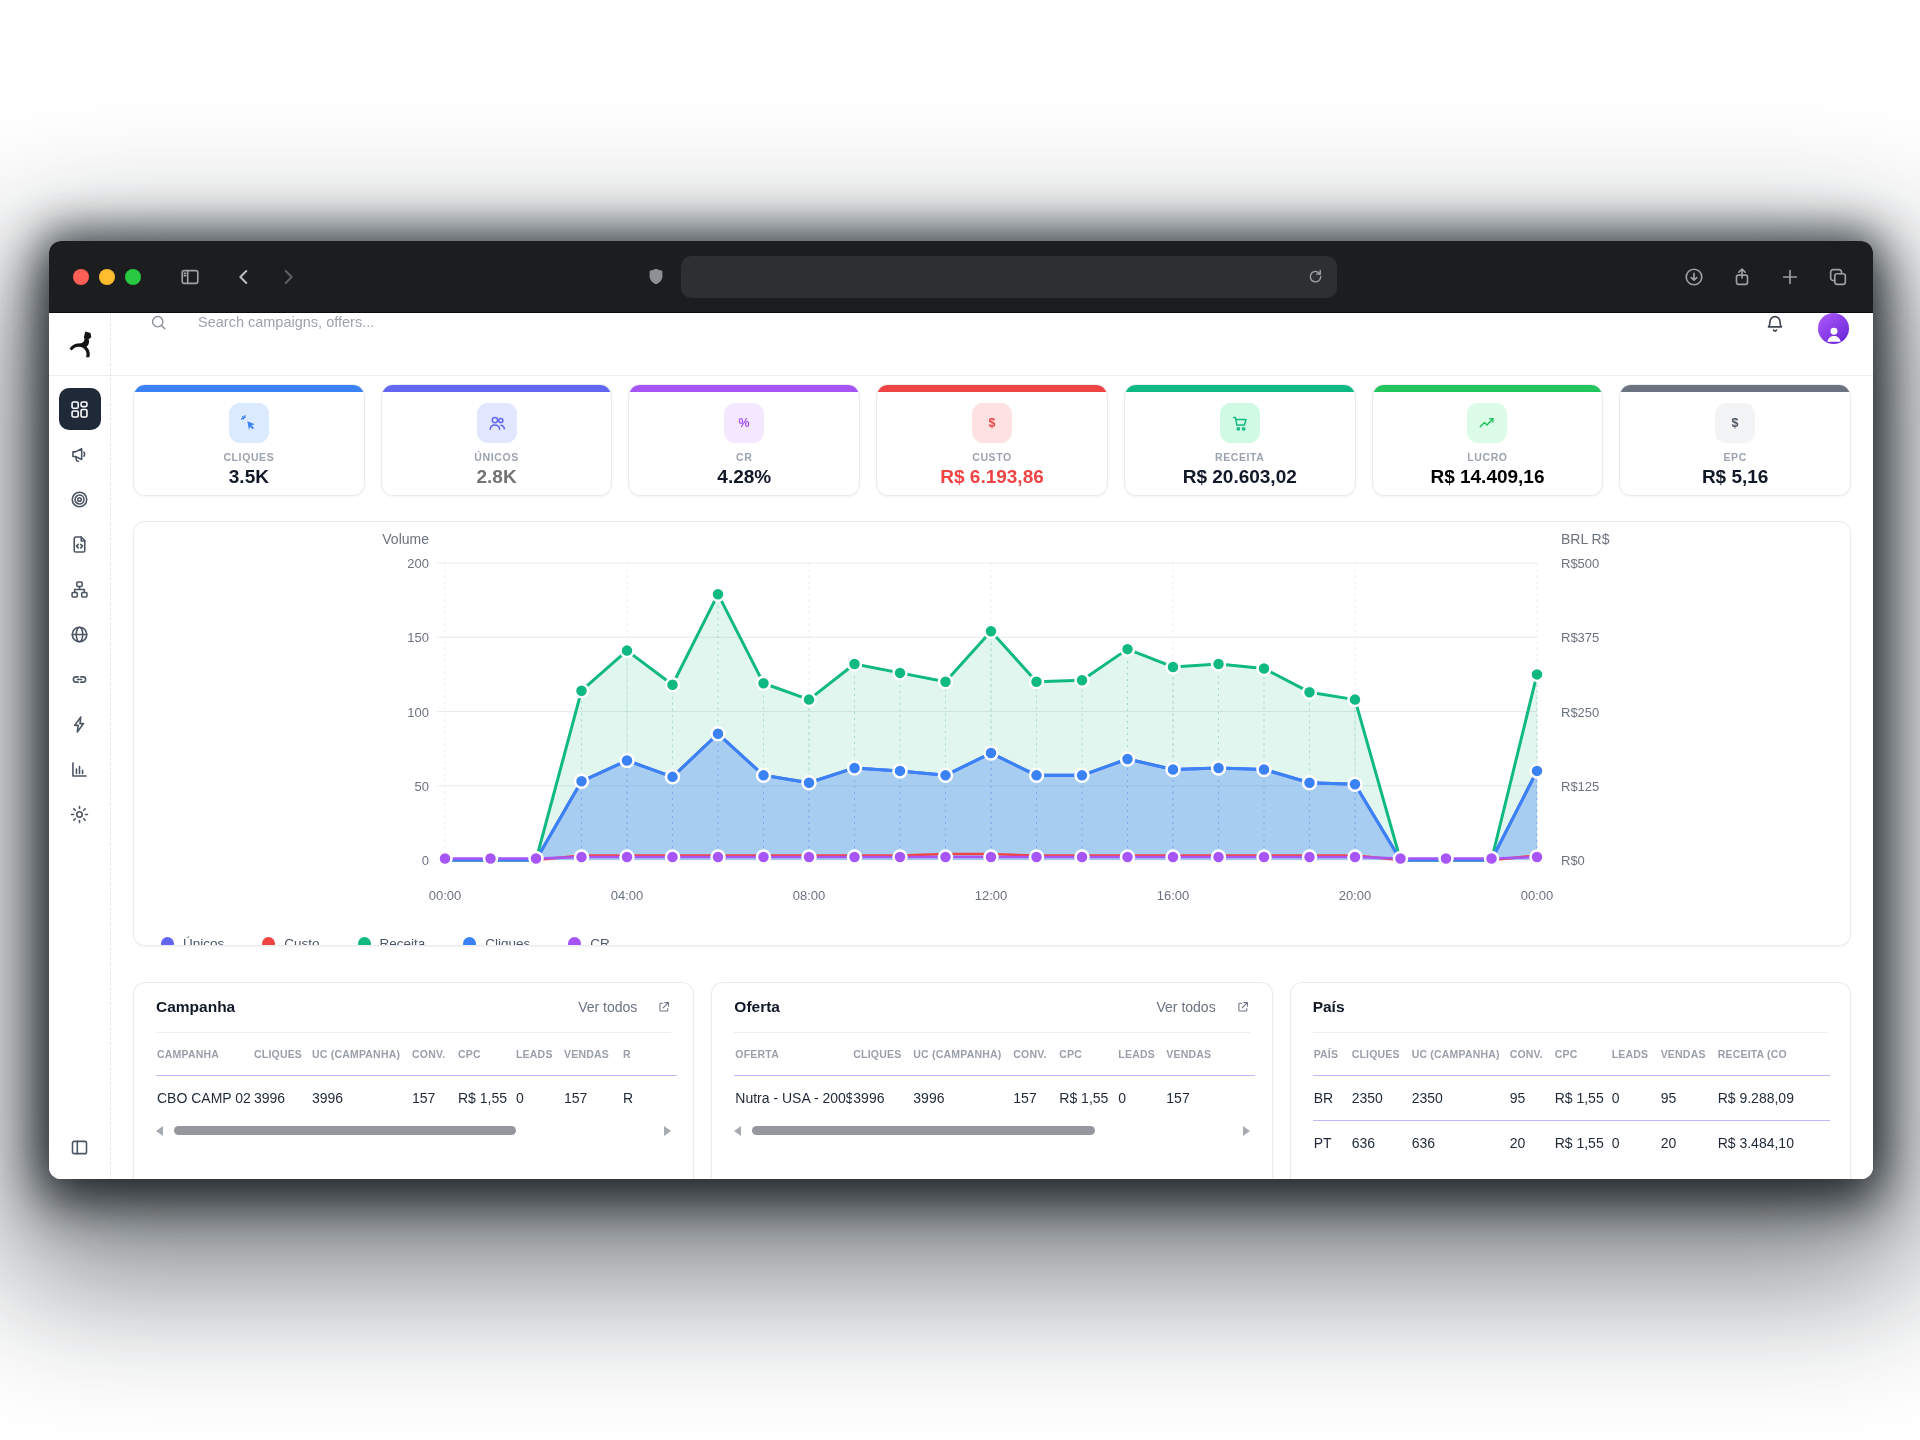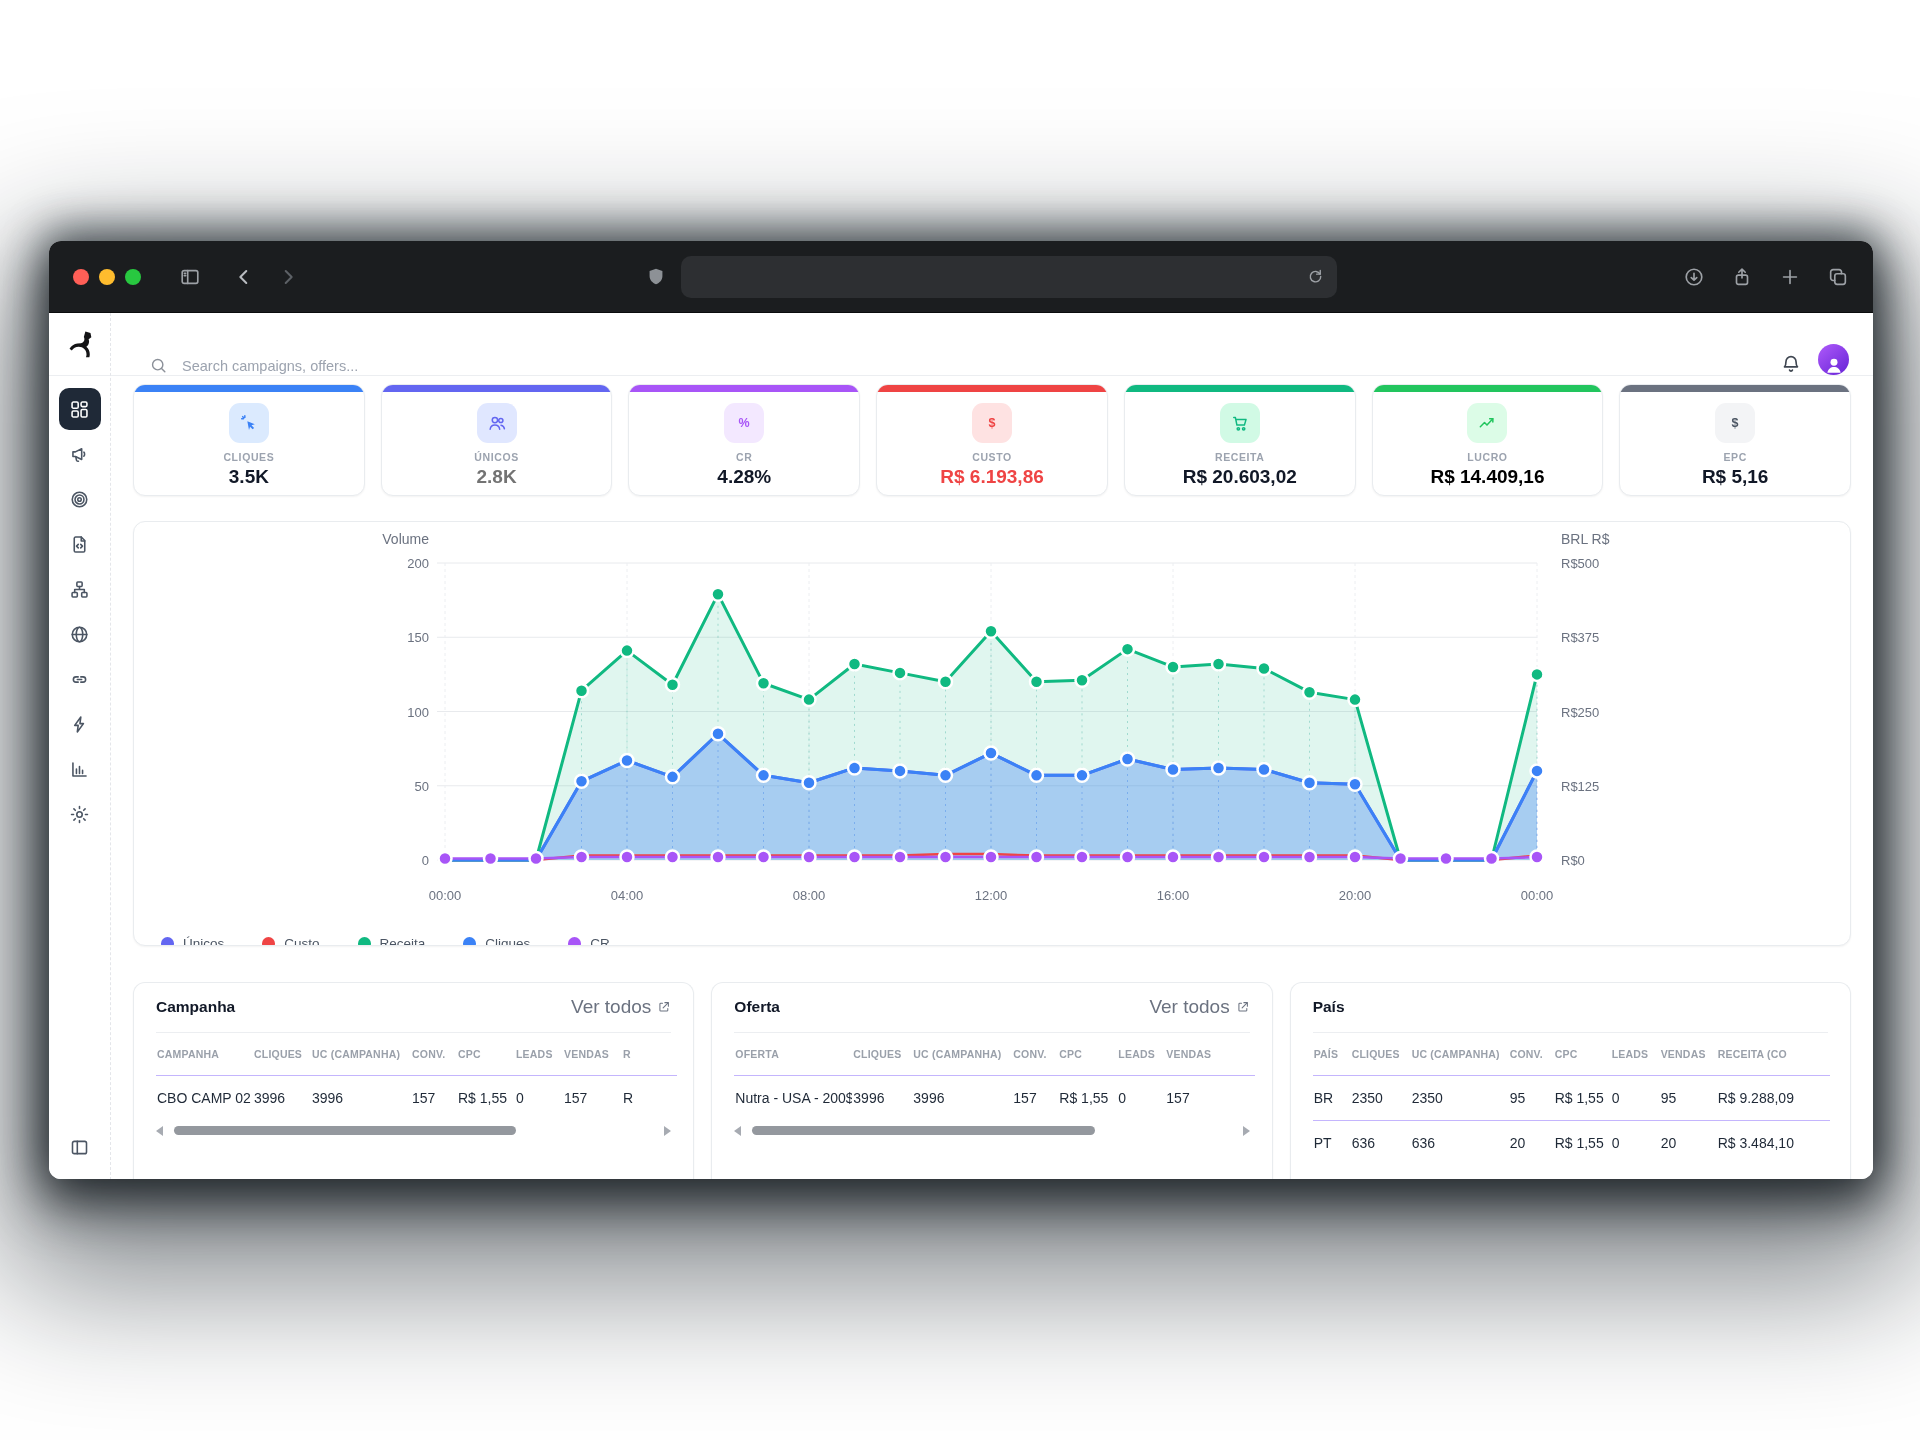--- a/index.html
+++ b/index.html
@@ -25,21 +25,21 @@
   .app{display:flex;height:867px;background:#fff;}
   .rail{width:61px;flex:none;border-right:1px dashed #e4e6ea;display:flex;flex-direction:column;align-items:center;}
   .logo{height:62px;width:100%;border-bottom:1px solid #eceef1;display:flex;align-items:center;justify-content:center;}
   .licon{width:34px;height:34px;color:#141416;}
   .rail-items{display:flex;flex-direction:column;gap:3px;padding-top:12px;align-items:center;}
   .rail-item{width:42px;height:42px;border-radius:10px;display:flex;align-items:center;justify-content:center;color:#4b5563;cursor:pointer;}
   .rail-item .ricon{width:21px;height:21px;display:block;}
   .rail-item.active{background:#1f2937;color:#fff;}
   .rail-bottom{margin-top:auto;padding-bottom:12px;}
   .main{flex:1;display:flex;flex-direction:column;overflow:hidden;}
-  .topbar{height:62px;flex:none;border-bottom:1px solid #eceef1;display:flex;align-items:flex-end;padding:0 24px 0 38px;gap:12px;}
+  .topbar{height:62px;flex:none;border-bottom:1px solid #eceef1;display:flex;align-items:flex-start;padding:0 24px 0 38px;gap:28px;}
   .hicon{width:19px;height:19px;color:#8b9099;flex:none;}
   .hicon.bell{width:22px;height:22px;color:#3f4651;}
   .search{border:none;outline:none;font-size:14.5px;width:320px;color:#111827;background:transparent;
     font-family:"Liberation Sans","DejaVu Sans",sans-serif;}
   .search::placeholder{color:#9ca3af;}
   .avatar{width:31px;height:31px;border-radius:50%;background:linear-gradient(140deg,#a855f7 10%,#6d28d9 90%);display:flex;align-items:flex-end;justify-content:center;overflow:hidden;margin-left:4px;}
   .aicon{width:22px;height:22px;display:block;}
   
   .kpis{display:flex;gap:16px;margin:8px 22px 0 22px;}
   .kpi-card{flex:1;height:110px;background:#fff;border:1px solid #e9ecef;border-radius:12px;overflow:hidden;
@@ -55,21 +55,21 @@
   .chart{width:1718px;height:400px;display:block;font-family:"Liberation Sans","DejaVu Sans",sans-serif;}
   .legend{display:flex;gap:38px;margin:14px 0 0 27px;align-items:center;}
   .leg-item{display:flex;align-items:center;gap:9px;font-size:13.5px;color:#4b5563;cursor:pointer;}
   .leg-swatch{width:13px;height:13px;border-radius:50%;display:inline-block;}
   
   .tables{display:flex;gap:17px;margin:36px 22px 0 22px;height:220px;}
   .table-card{flex:1;background:#fff;border:1px solid #e9ecef;border-radius:12px 12px 0 0;border-bottom:none;
     box-shadow:0 1px 2px rgba(0,0,0,.05);padding:0 22px;overflow:hidden;}
   .tc-head{height:49px;display:flex;align-items:center;justify-content:space-between;border-bottom:1px solid #eceef1;}
   .tc-title{font-size:15.5px;font-weight:bold;color:#111827;}
-  .vt{display:flex;align-items:center;gap:6px;font-size:19px;color:#6b7280;text-decoration:none;cursor:pointer;}
+  .vt{display:flex;align-items:center;gap:20px;font-size:14px;color:#6b7280;text-decoration:none;cursor:pointer;}
   .vticon{width:14px;height:14px;display:block;color:#6b7280;}
   table{border-collapse:collapse;table-layout:fixed;width:100%;white-space:nowrap;}
   th{font-size:10.5px;color:#9aa0aa;text-align:left;font-weight:bold;letter-spacing:.2px;height:40px;overflow:hidden;}
   td{font-size:14px;color:#1f2937;height:42px;border-top:1px solid #c4b5fd;overflow:hidden;}
   .hscroll{display:flex;align-items:center;gap:6px;height:18px;margin-top:2px;}
   .arrL{width:0;height:0;border-top:5px solid transparent;border-bottom:5px solid transparent;border-right:7px solid #a7abb2;cursor:pointer;}
   .arrR{width:0;height:0;border-top:5px solid transparent;border-bottom:5px solid transparent;border-left:7px solid #a7abb2;cursor:pointer;}
   .track{flex:1;height:9px;position:relative;}
   .thumb{position:absolute;left:1%;top:0;height:9px;width:70%;background:#94989e;border-radius:5px;cursor:grab;}
 </style>

